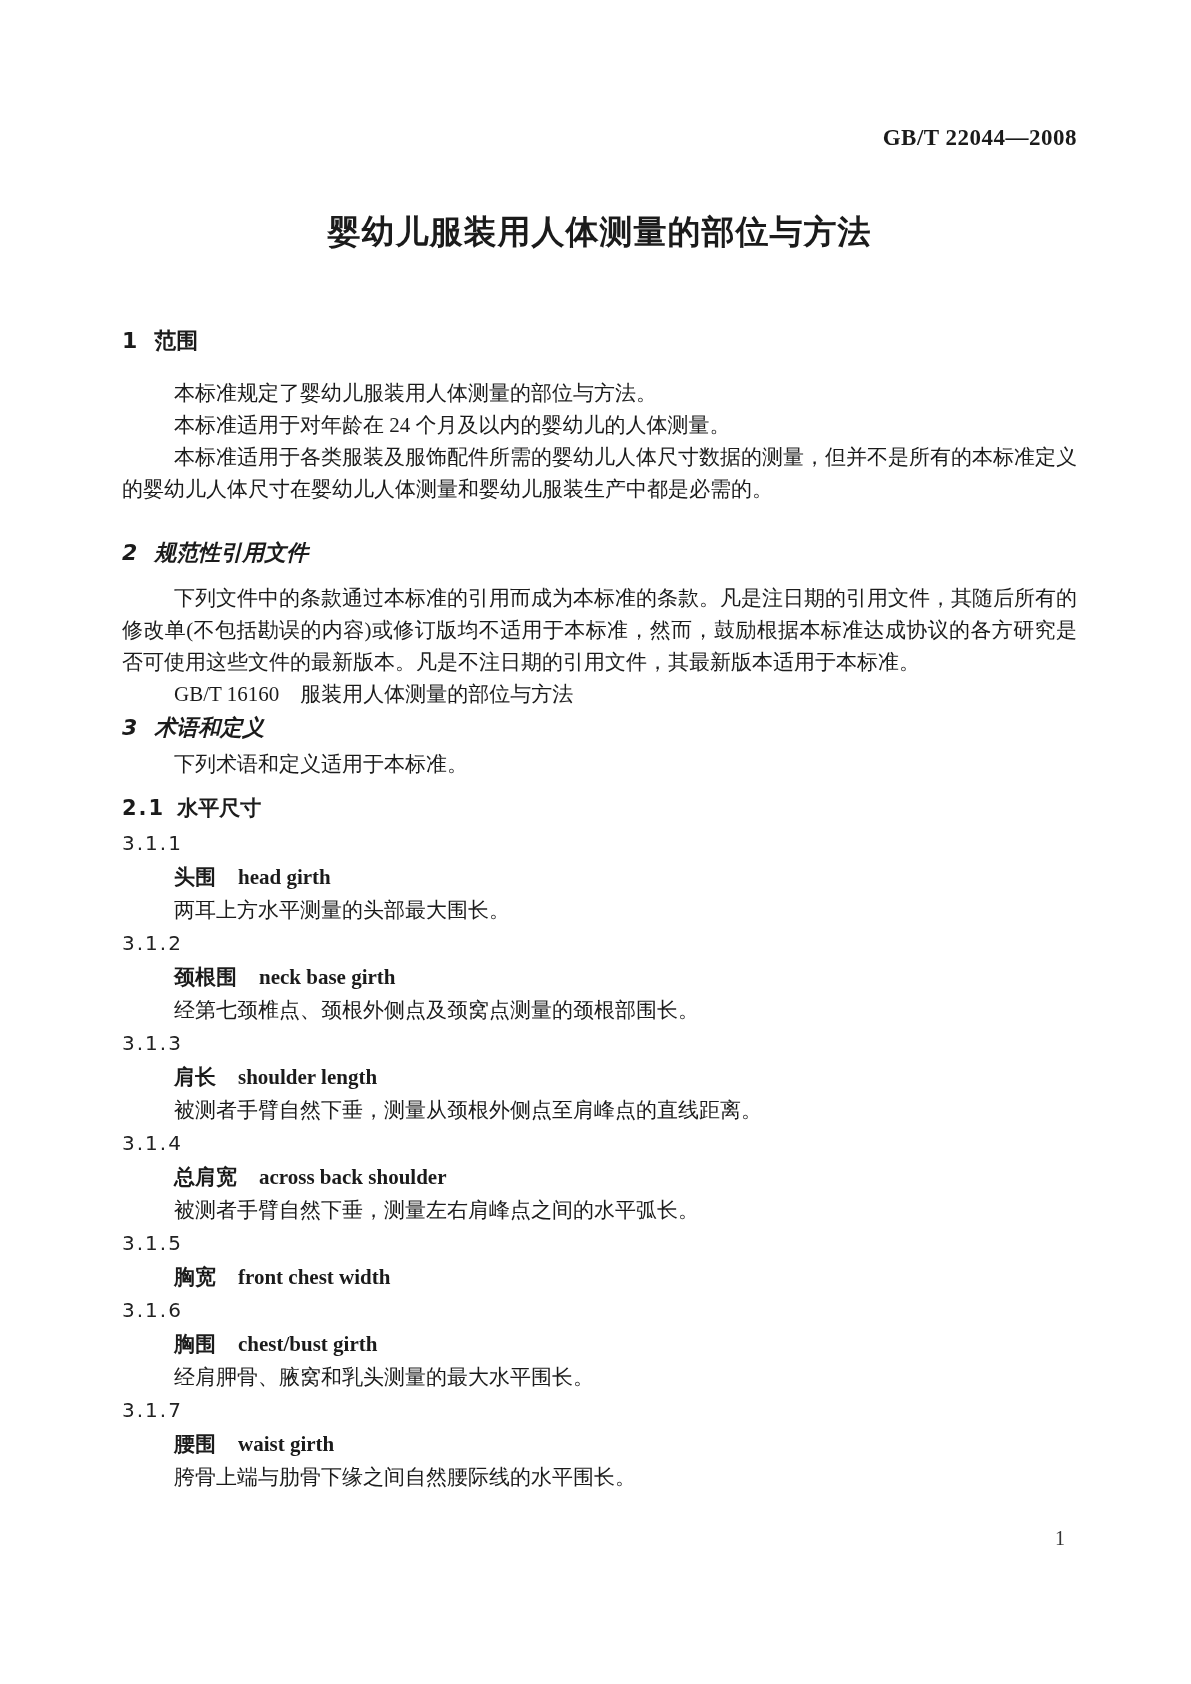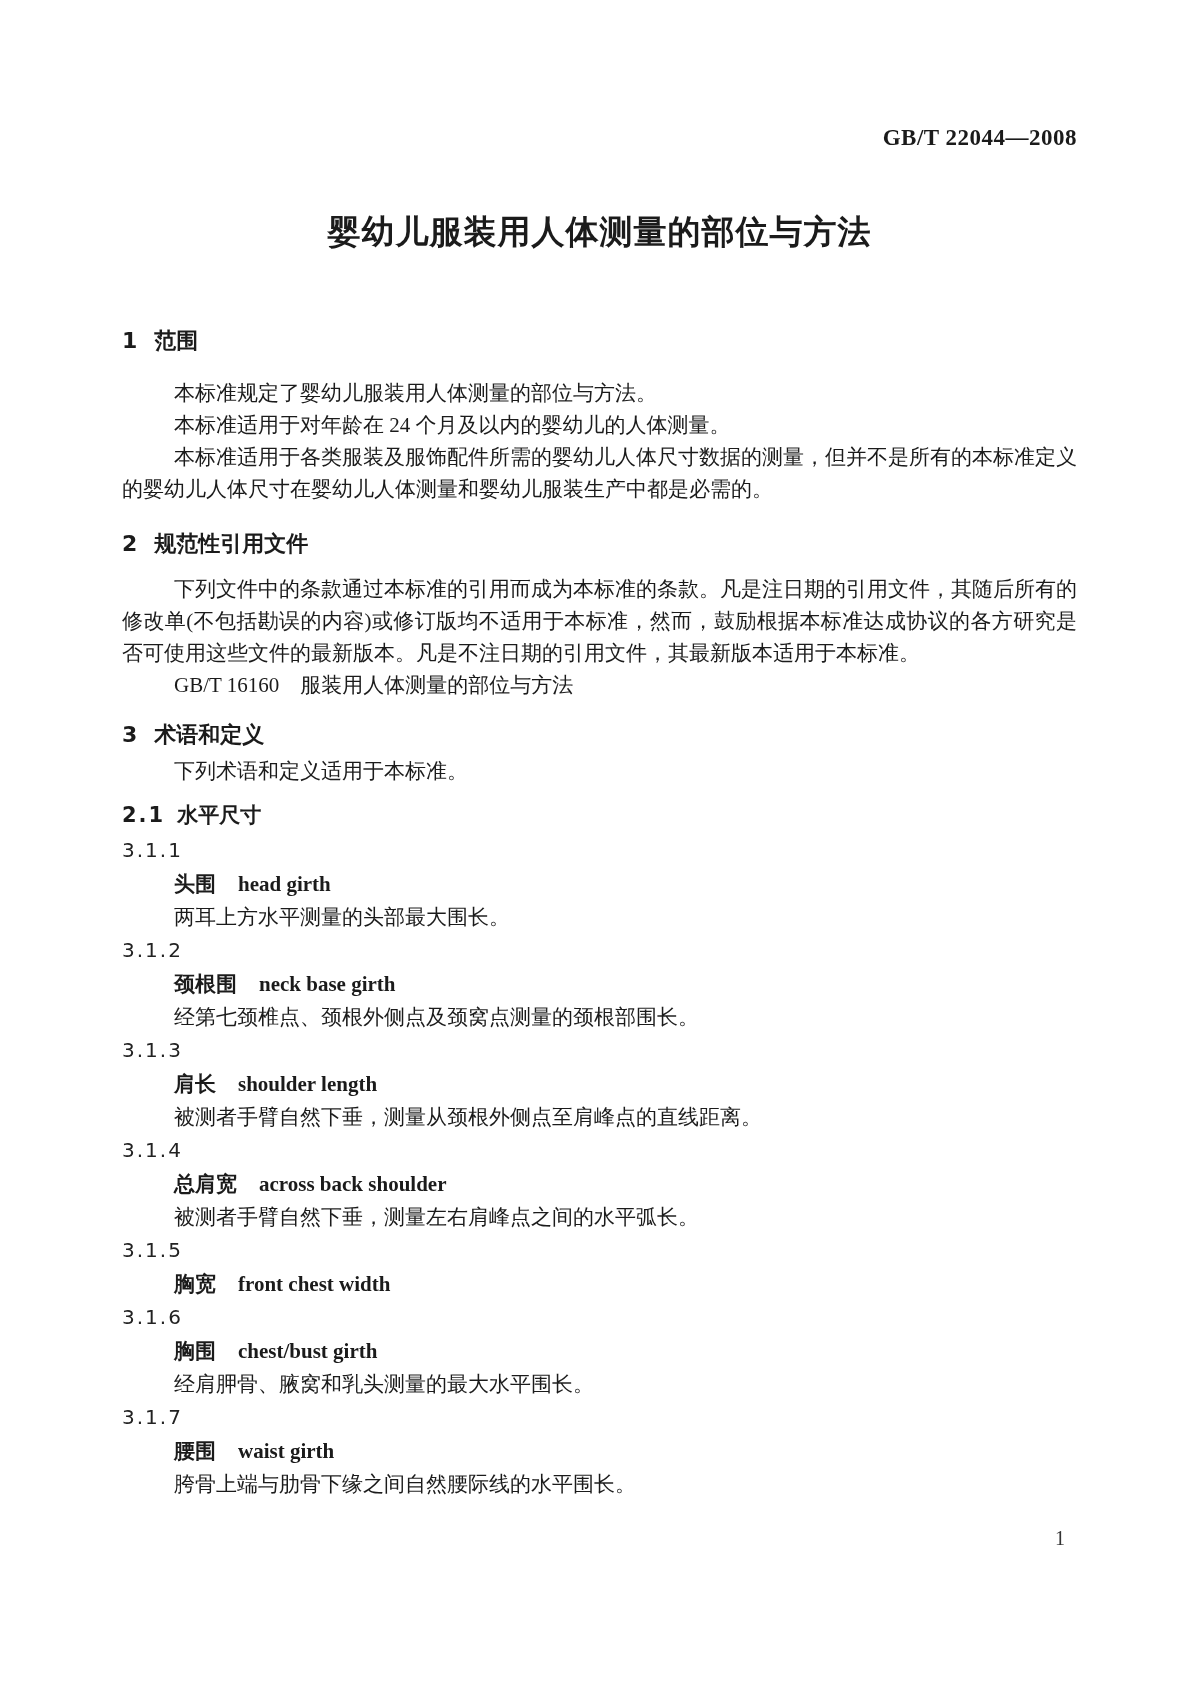--- a/index.html
+++ b/index.html
@@ -43,22 +43,22 @@
   .sec-heading {
     margin: 0;
     font-family: "Liberation Sans", "DejaVu Sans", sans-serif;
     font-weight: 700;
     font-size: 22px;
     line-height: 24px;
   }
   .sec-heading .sec-num { margin-right: 16px; font-family: "DejaVu Sans", sans-serif; letter-spacing: 1px; }
 
   #s1-heading { margin-top: 78px; }
-  #s2-heading { margin-top: 27px; }
-  #s3-heading { margin-top: 22px; }
+  #s2-heading { margin-top: 36px; font-style: italic; }
+  #s3-heading { margin-top: 6px; font-style: italic; }
 
   .sub-heading {
     margin: 9px 0 0 0;
     font-family: "Liberation Sans", "DejaVu Sans", sans-serif;
     font-weight: 700;
     font-size: 21px;
     line-height: 33px;
   }
   .sub-heading .sub-num { margin-right: 12px; font-family: "DejaVu Sans", sans-serif; letter-spacing: 2px; }
 

